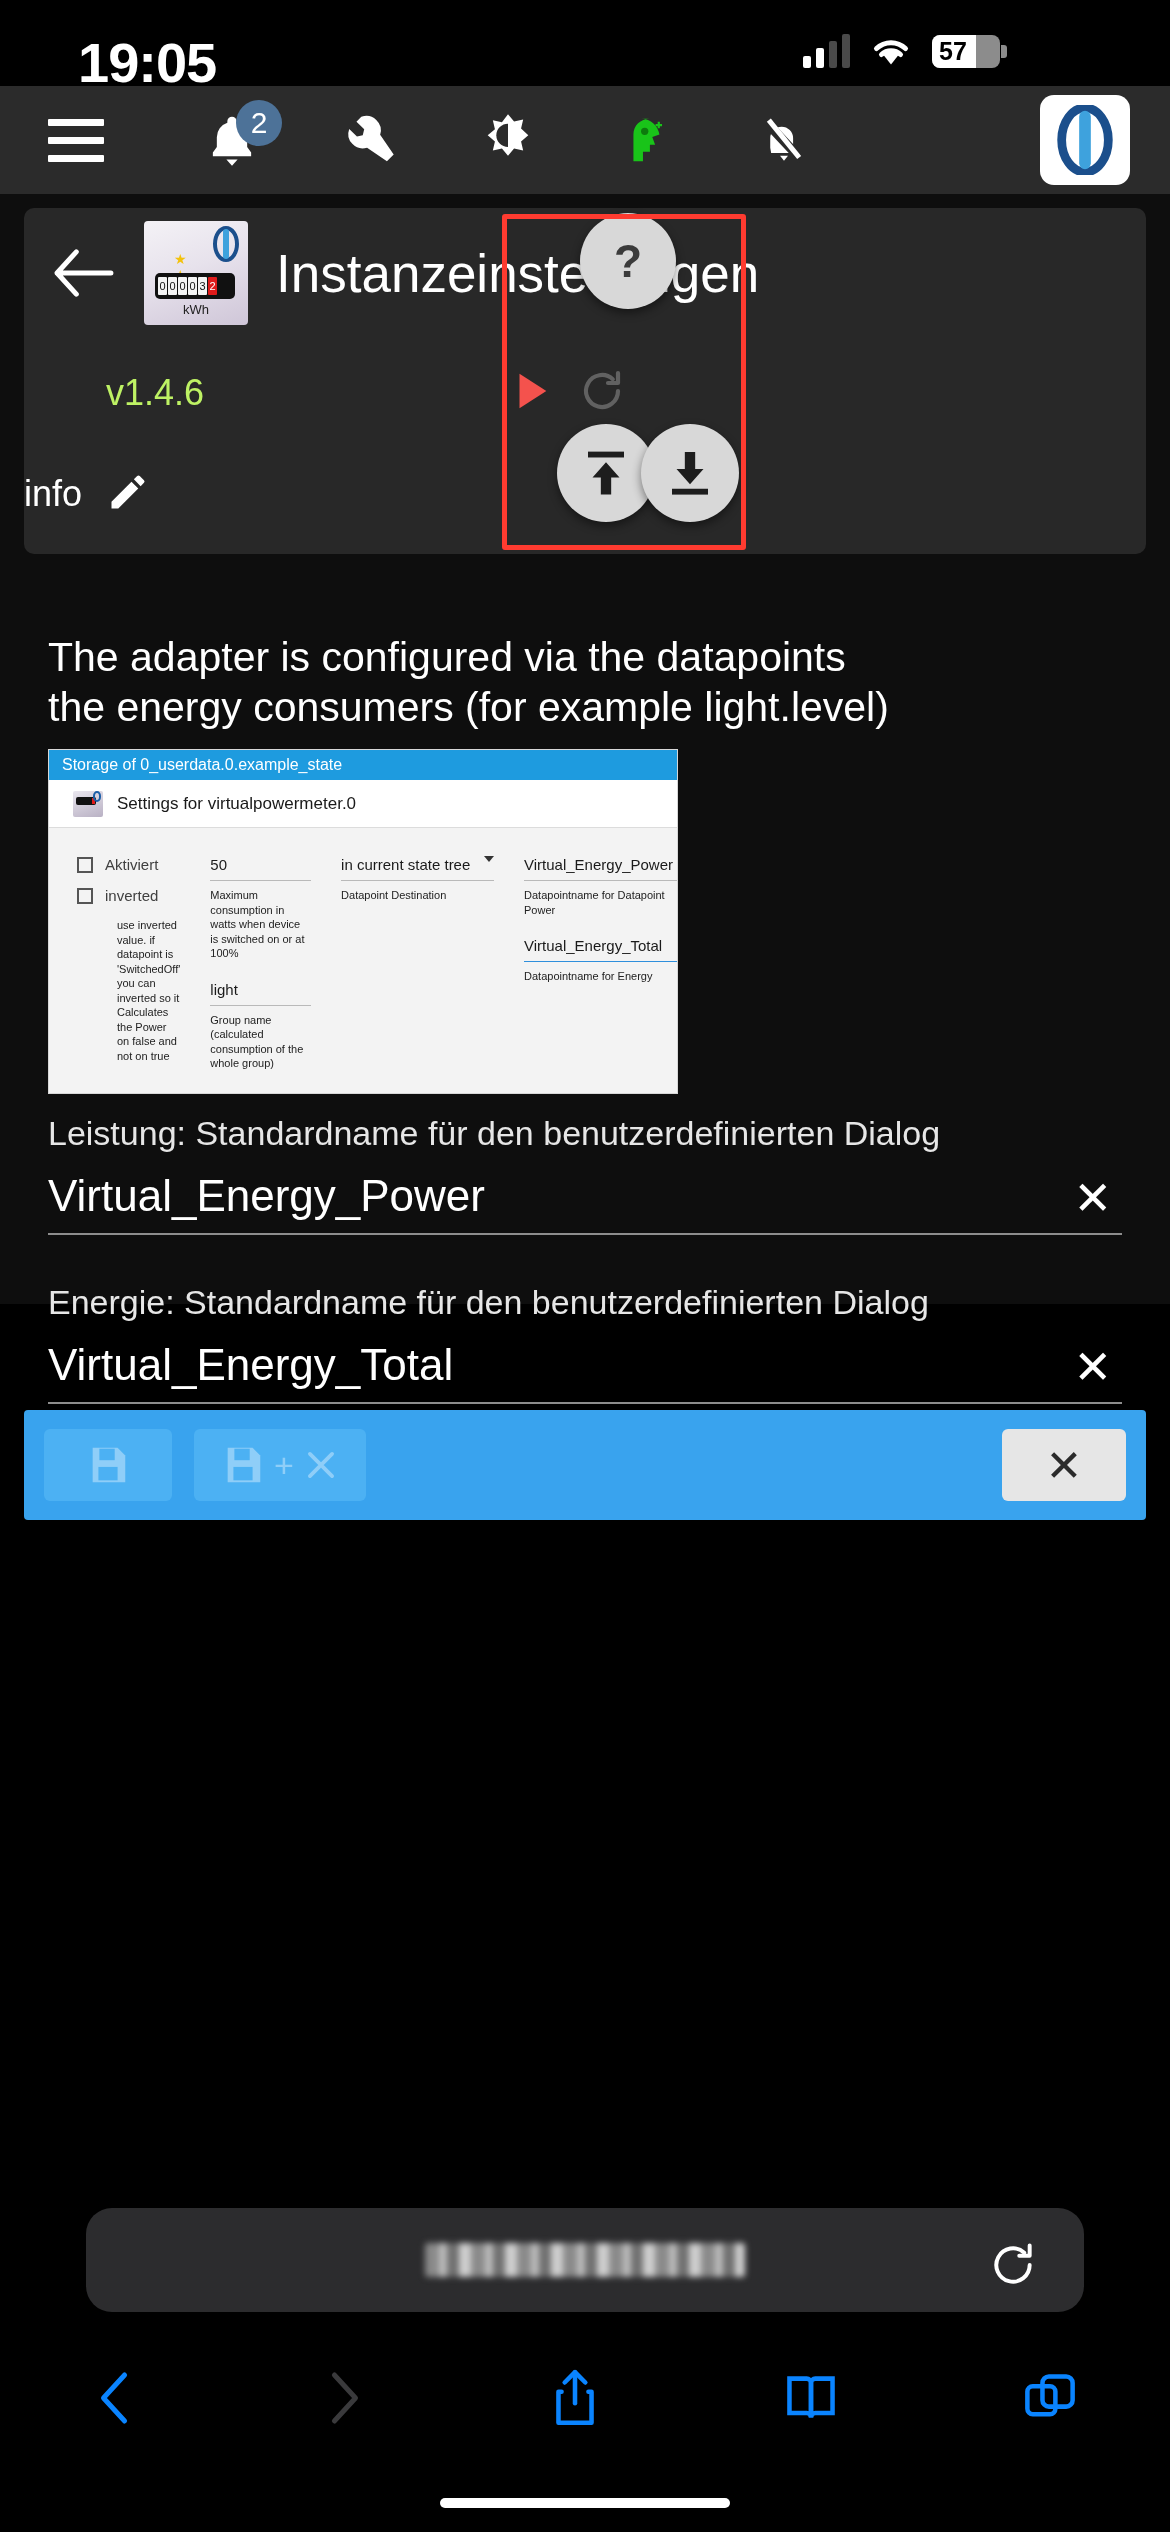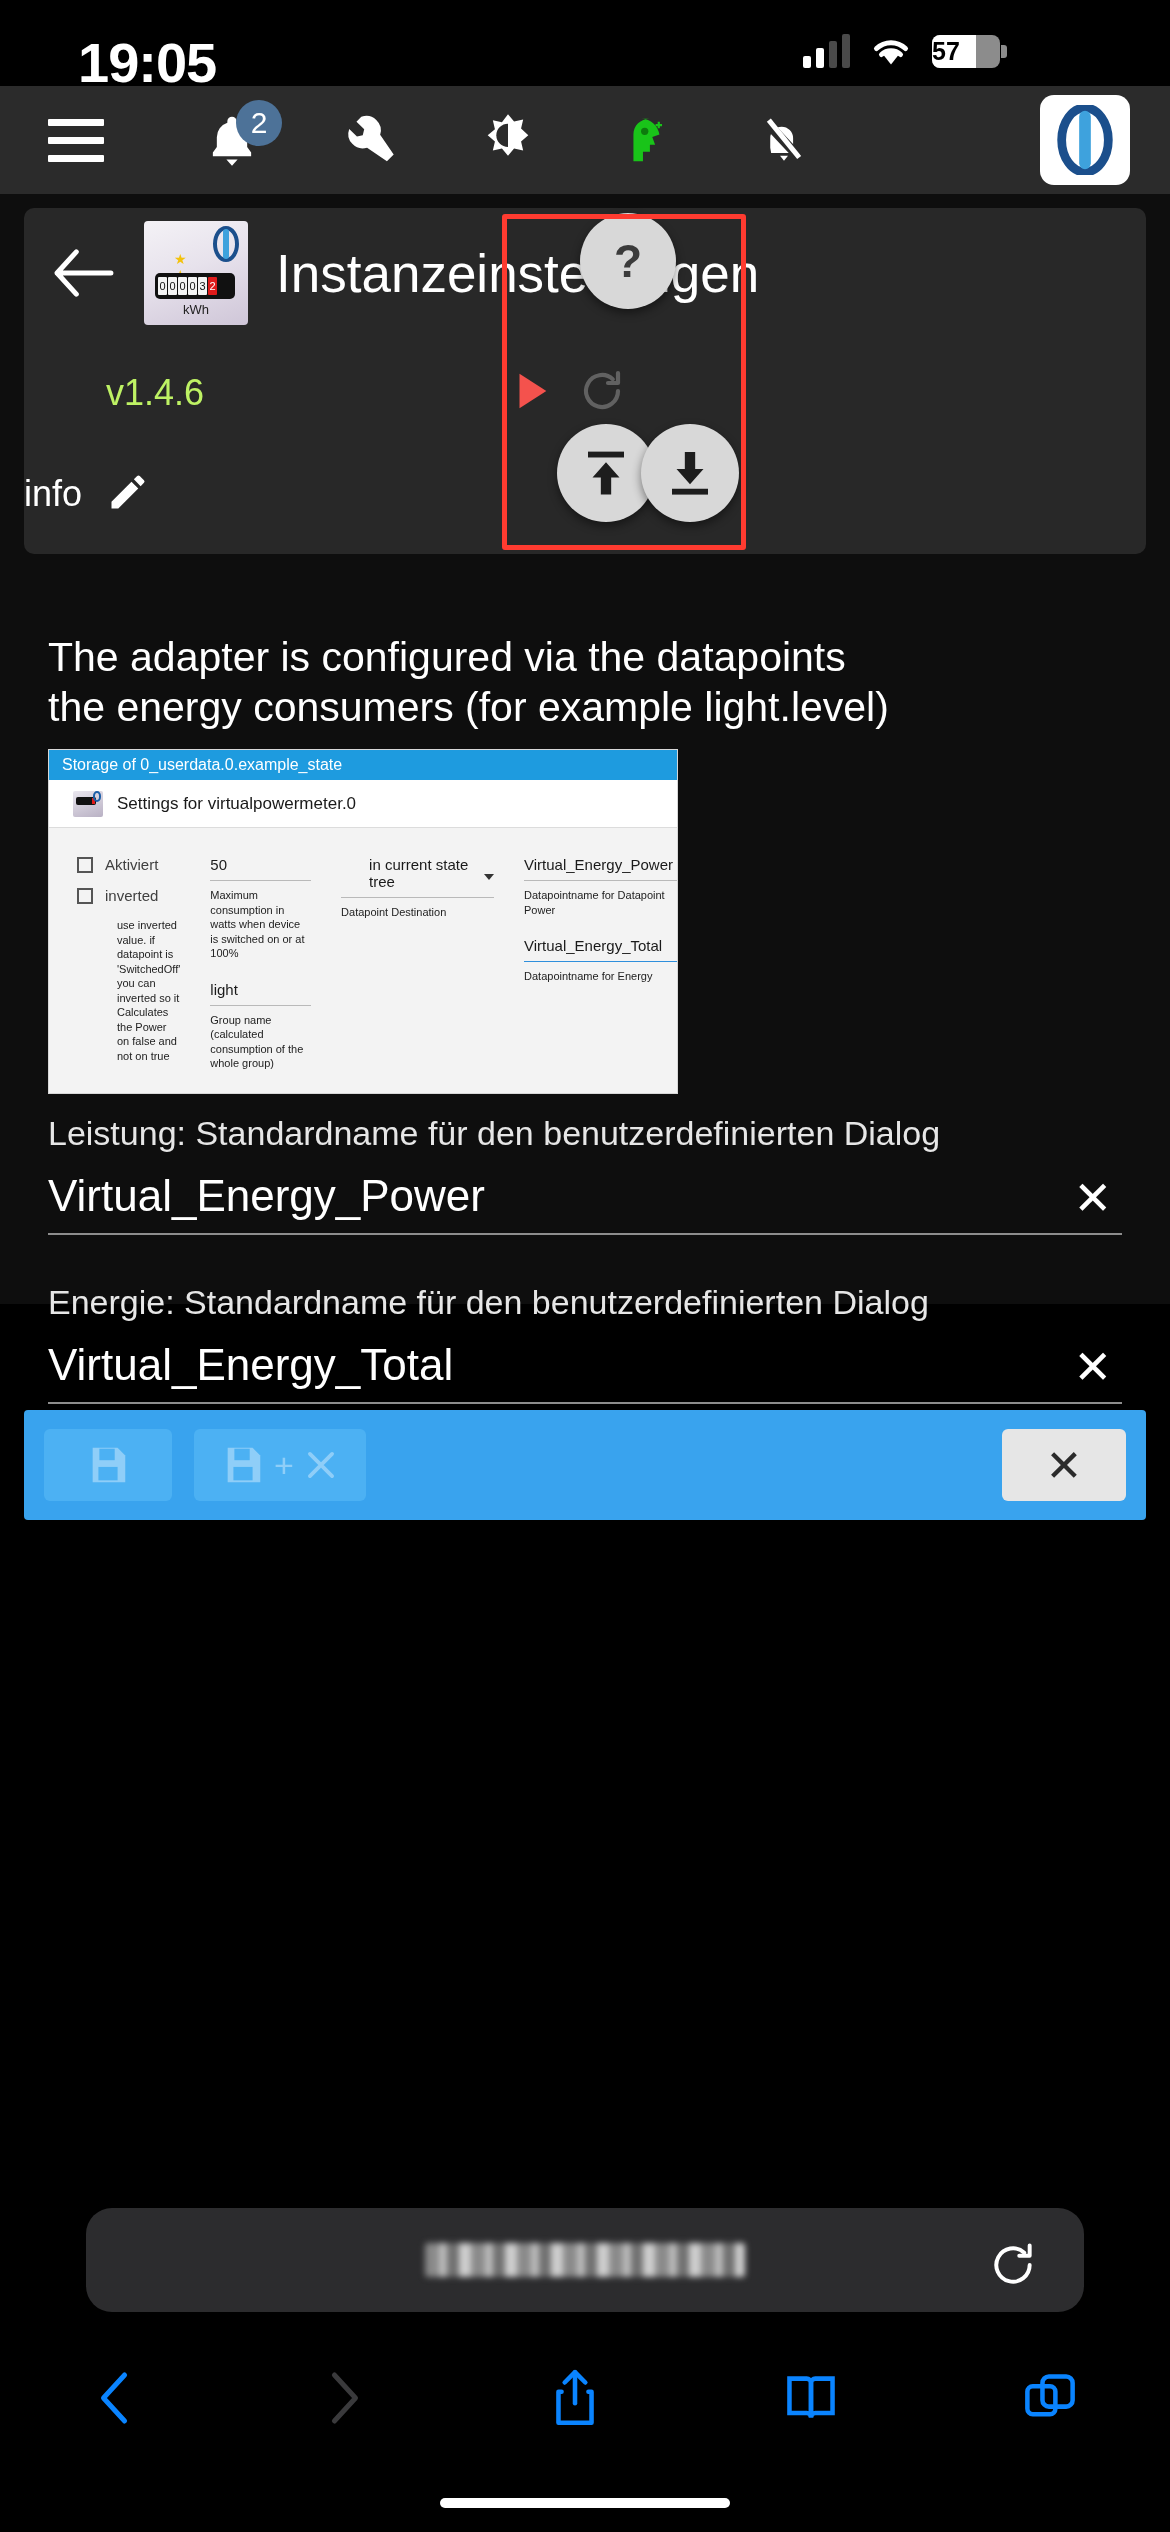--- a/index.html
+++ b/index.html
@@ -36,21 +36,21 @@
     position:relative; width:68px; height:33px;
     border-radius:8px; background:#8c8c8c;
     display:flex; align-items:center;
   }
   .battery .fill {
     position:absolute; left:0; top:0; height:33px; width:44px;
     background:#fff; border-radius:8px 0 0 8px;
   }
   .battery .lvl {
     position:relative; z-index:2; color:#000; font-size:25px;
-    font-weight:600; 
+    font-weight:600; padding-left:7px;
   }
   .battery .cap {
     position:absolute; right:-7px; top:10px; width:6px; height:13px;
     background:#8c8c8c; border-radius:0 3px 3px 0;
   }
 
   
   .apptoolbar {
     position:absolute; top:86px; left:0; width:1170px; height:108px;
     background:#2b2b2b;
@@ -179,21 +179,21 @@
   .col { width:112px; }
   .col.wide { width:170px; }
   .chk-row { display:flex; align-items:center; gap:12px; margin-bottom:14px; }
   .chk { width:16px; height:16px; border:2px solid #555; background:#f3f3f3; flex:0 0 auto; }
   .chk-lbl { font-size:15px; color:#404040; }
   .help-txt { font-size:11px; color:#222; line-height:1.32;margin-left:40px; }
   .fld-val { font-size:15px; color:#1a1a1a; padding-bottom:7px; }
   .fld-line { border-bottom:1px solid #b9b9b9; margin-bottom:7px; }
   .fld-line.blue { border-bottom:1.5px solid #2e8fdc; }
   .fld-hint { font-size:11px; color:#222; line-height:1.32; margin-bottom:20px; }
-  .sel-row { display:flex; align-items:center; justify-content:space-between;margin-left:28px; }
+  .sel-row { display:flex; justify-content:space-between; }
   .caret { width:0; height:0; border-left:5px solid transparent; border-right:5px solid transparent;
            border-top:6px solid #333; }
 
   
   .darkfields { position:absolute; left:0; top:920px; width:1170px; }
   .dfield { padding:0 48px; margin-bottom:14px; }
   .dfield-label { color:#e6e6e6; font-size:34px; margin-bottom:18px; }
   .dfield-row { display:flex; align-items:flex-end; justify-content:space-between; }
   .dfield-value { color:#fff; font-size:44px; }
   .dfield-clear { color:#fff; font-size:46px; font-weight:400; line-height:1; padding-right:10px; }

